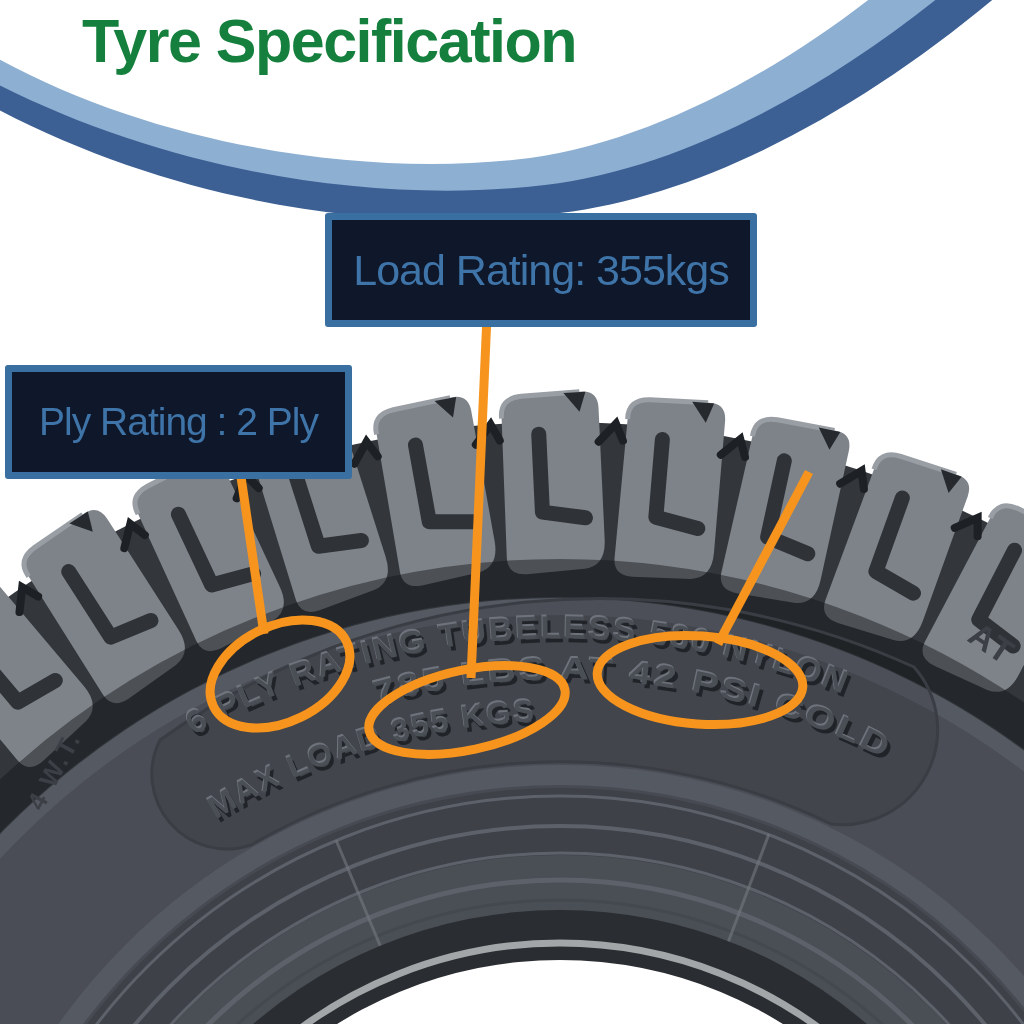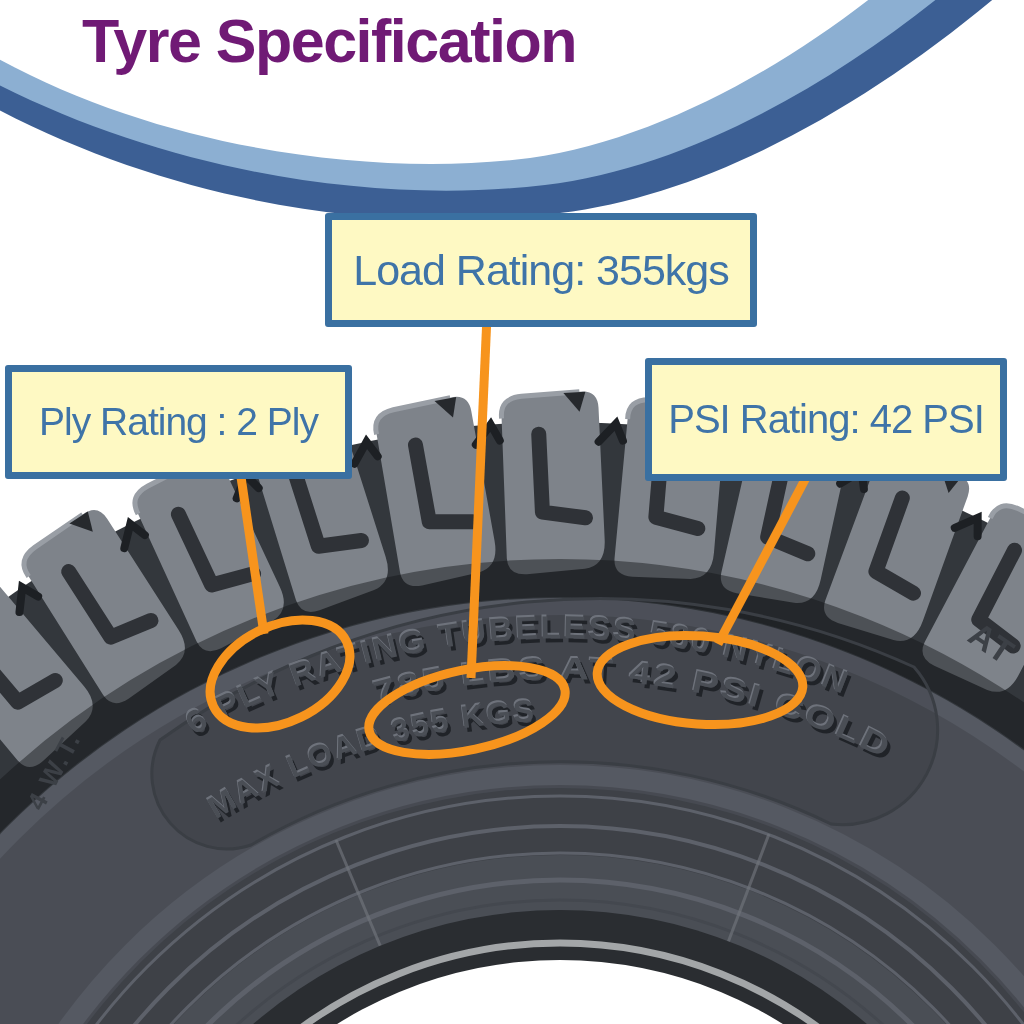--- a/index.html
+++ b/index.html
@@ -1,28 +1,28 @@
 <!DOCTYPE html>
 <html><head>
 <meta charset="utf-8">
 <style>
   html,body{margin:0;padding:0;background:#ffffff;}
   .stage{position:relative;width:1024px;height:1024px;overflow:hidden;background:#ffffff;
          font-family:"Liberation Sans",sans-serif;}
   .stage svg{position:absolute;left:0;top:0;}
   
-  .callout{position:absolute;background:#fef9c3;border:7px solid #3a70a1;border-radius:3px;
+  .callout{position:absolute;background:#0f172a;border:7px solid #3a70a1;border-radius:3px;
            display:flex;align-items:center;justify-content:center;white-space:nowrap;
            color:#3f74a8;z-index:40;}
   .callout span{display:block;letter-spacing:-1px;}
   .load-box{left:325px;top:213px;width:418px;height:100px;font-size:43px;}
   .ply-box{left:5px;top:365px;width:333px;height:100px;font-size:39px;}
   .psi-box{left:645px;top:358px;width:348px;height:109px;font-size:40px;}
   .page-title{position:absolute;left:82px;top:6px;margin:0;z-index:30;
-              font-size:61px;font-weight:bold;color:#701a75;letter-spacing:-1.5px;}
+              font-size:61px;font-weight:bold;color:#15803d;letter-spacing:-1.5px;}
   .tyre-svg{z-index:1;}
   .swoosh-svg{z-index:20;}
   .annot-svg{z-index:35;}
   .sidewall-text{font-family:"Liberation Sans",sans-serif;font-weight:bold;letter-spacing:2px;}
 </style>
 </head>
 <body>
 
 <div class="stage">
 
@@ -143,17 +143,14 @@
   </svg>
 
   <h1 class="page-title">Tyre Specification</h1>
 
   <div class="callout load-box">
     <span>Load Rating: 355kgs</span>
   </div>
   <div class="callout ply-box">
     <span>Ply Rating : 2 Ply</span>
   </div>
-  <div class="callout psi-box">
-    <span>PSI Rating: 42 PSI</span>
-  </div>
 
 </div>
 
 </body></html>

